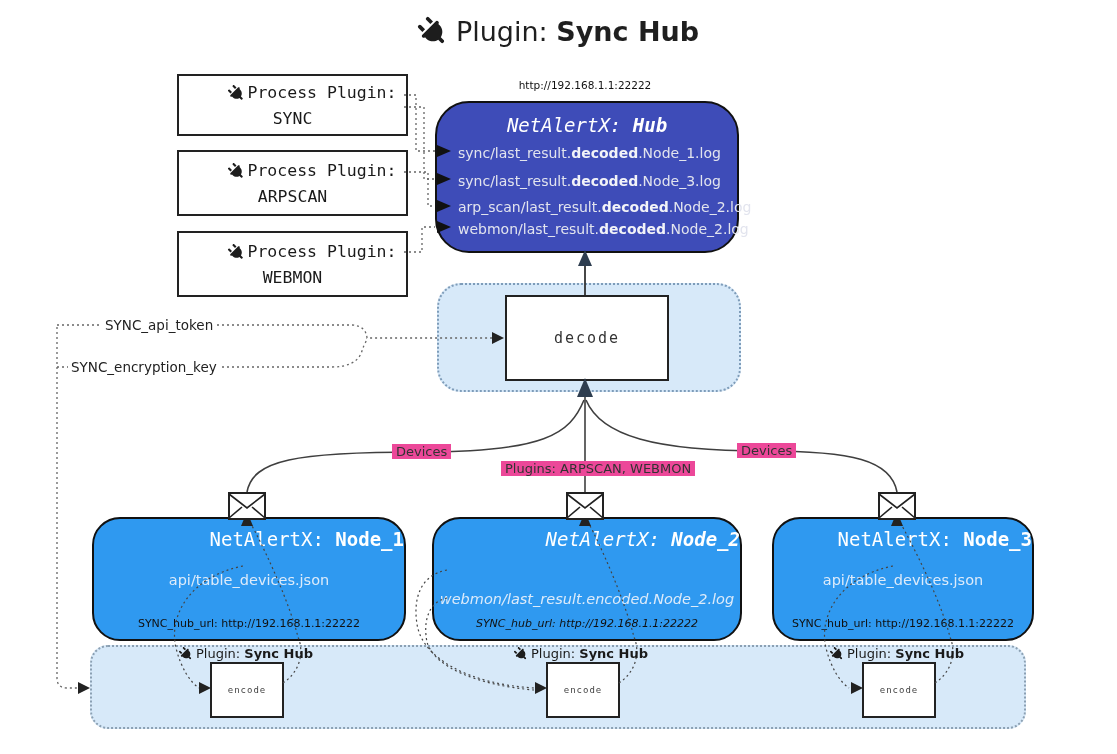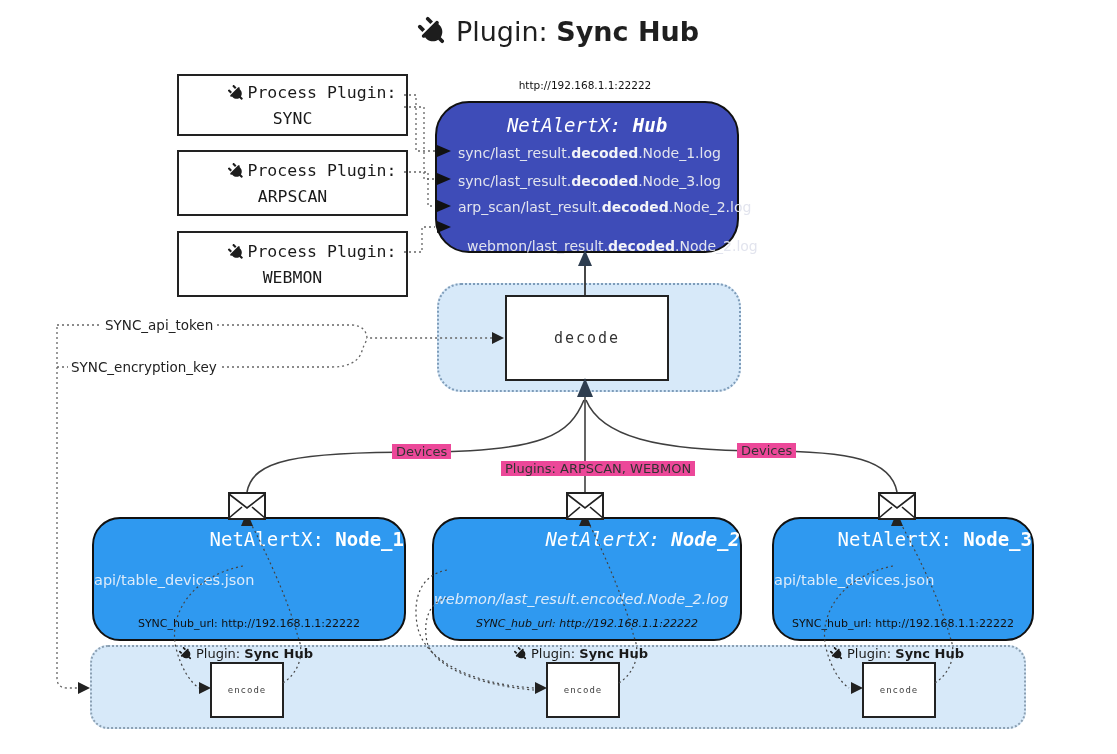--- a/index.html
+++ b/index.html
@@ -35,21 +35,21 @@
 
   
   .wbox{background:#fff;border:2px solid #222;display:flex;align-items:center;justify-content:center;z-index:2;}
   .decode-box{left:505px;top:295px;width:160px;height:82px;font-size:15px;letter-spacing:2px;color:#333;}
   .encode-box{width:70px;height:52px;top:662px;font-size:9px;letter-spacing:1px;color:#444;}
 
   
   .node{top:517px;height:120px;background:#2f99f0;border:2.5px solid #111;border-radius:28px;z-index:2;}
   .node-title{position:absolute;left:0;top:9px;width:100%;text-align:right;font-size:19px;color:#fff;}
   .node-title b{font-weight:bold;}
-  .node-file{position:absolute;left:0;width:100%;text-align:left;font-size:14.5px;color:#ddebfa;white-space:nowrap;}
+  .node-file{position:absolute;left:0;width:100%;text-align:center;font-size:14.5px;color:#ddebfa;white-space:nowrap;}
   .node-url{position:absolute;left:0;top:98px;width:100%;text-align:center;font-size:11px;color:#101010;}
 
   
   .lbl{z-index:6;background:#ec4899;padding:0 4px;font-size:13px;color:#333;white-space:nowrap;}
   .secret{z-index:6;background:#fff;padding:0 3px;font-size:13.5px;color:#222;white-space:nowrap;}
 
   .sync-lbl{z-index:6;top:646px;width:170px;display:flex;align-items:center;justify-content:center;gap:3px;
             font-size:13px;color:#1a1a1a;}
   .sync-lbl b{font-weight:bold;}
 
@@ -70,21 +70,21 @@
 
   <div class="abs soft decode-container"></div>
   <div class="abs soft encode-bar"></div>
 
   <div class="abs hub-url">http://192.168.1.1:22222</div>
   <div class="abs hub">
     <div class="hub-title mono"><span>NetAlertX: </span><b>Hub</b></div>
     <div class="hub-log" style="top:42px;"><span>sync/last_result.</span><b>decoded</b><span>.Node_1.log</span></div>
     <div class="hub-log" style="top:70px;"><span>sync/last_result.</span><b>decoded</b><span>.Node_3.log</span></div>
     <div class="hub-log" style="top:96px;"><span>arp_scan/last_result.</span><b>decoded</b><span>.Node_2.log</span></div>
-    <div class="hub-log" style="top:135px;margin-left:9px;"><span>webmon/last_result.</span><b>decoded</b><span>.Node_2.log</span></div>
+    <div class="hub-log" style="top:118px;"><span>webmon/last_result.</span><b>decoded</b><span>.Node_2.log</span></div>
   </div>
 
   <div class="abs pbox mono" style="top:74px;height:58px;">
     <div class="l1">
         <svg class="plug" width="17" height="17" viewBox="0 0 384 512">
           <path d="M96 0C78.3 0 64 14.3 64 32v96h64V32c0-17.7-14.3-32-32-32zM288 0c-17.7 0-32 14.3-32 32v96h64V32c0-17.7-14.3-32-32-32zM32 160c-17.7 0-32 14.3-32 32s14.3 32 32 32v32c0 77.4 55 142 128 156.8V480c0 17.7 14.3 32 32 32s32-14.3 32-32V412.8C297 398 352 333.4 352 256V224c17.7 0 32-14.3 32-32s-14.3-32-32-32H32z"></path>
         </svg>
         <span>Process Plugin:</span>
       </div>
     <div>SYNC</div>

